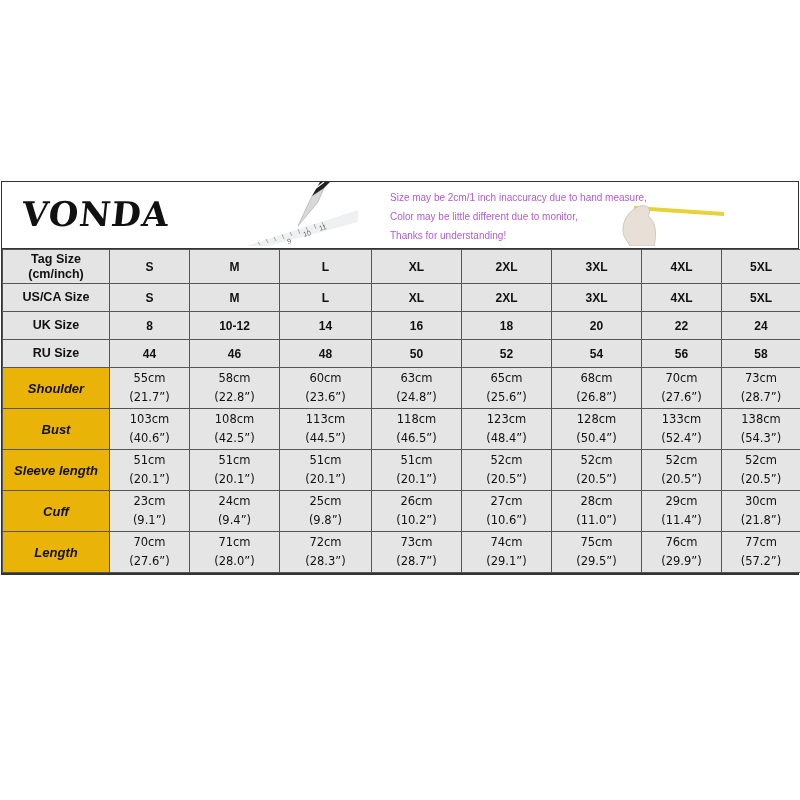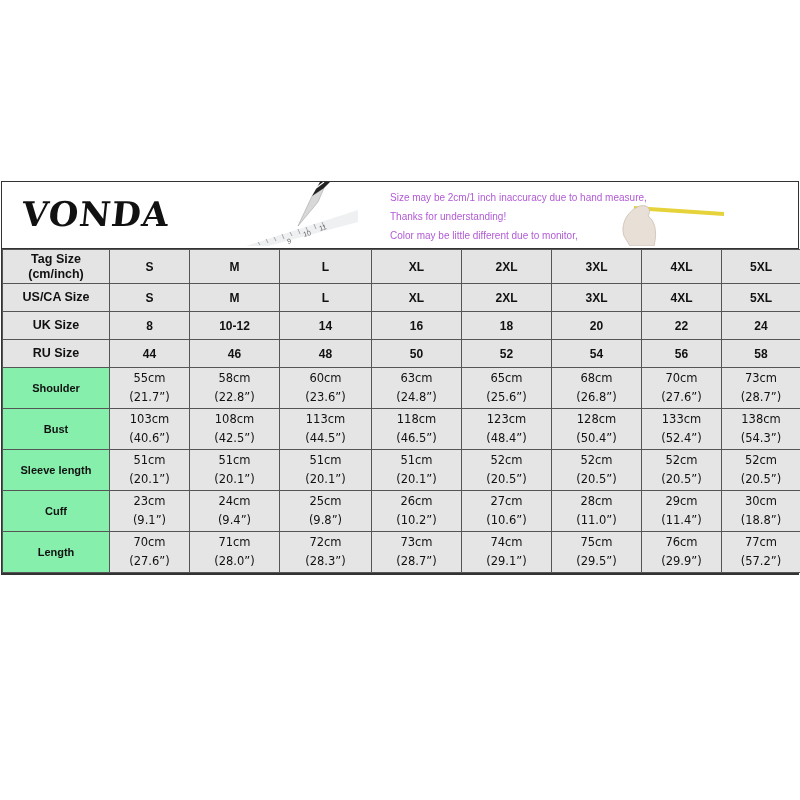--- a/index.html
+++ b/index.html
@@ -9,21 +9,21 @@
   .brand { position: absolute; left: 20px; top: 12px; font-family: "DejaVu Serif", serif; font-weight: bold; font-size: 34px; letter-spacing: 1px; color: #111; transform: skewX(-6deg); }
   .ruler-art { position: absolute; left: 236px; top: 0; width: 120px; height: 64px; }
   .note { position: absolute; left: 388px; top: 6px; font-size: 10px; line-height: 19px; color: #b25ad6; }
   .hand-art { position: absolute; left: 612px; top: 4px; width: 110px; height: 60px; }
   table { border-collapse: collapse; width: 100%; table-layout: fixed; }
   td { border: 1px solid #555; text-align: center; vertical-align: middle; font-size: 12px; color: #111; padding: 0; }
   td.label { background: #e4e4e4; font-weight: bold; font-size: 12.5px; line-height: 15px; }
   tr.size-row td { height: 27px; background: #e4e4e4; font-weight: bold; }
   tr.size-row.tag td { height: 33px; }
   tr.meas-row td { height: 40px; background: #e5e5e5; font-family: "DejaVu Sans", sans-serif; font-size: 11.5px; line-height: 19px; }
-  tr.meas-row td.label { background: #86efac; font-family: "Liberation Sans", sans-serif; font-size: 11px; }
+  tr.meas-row td.label { background: #eab308; font-family: "Liberation Sans", sans-serif; font-size: 13px; font-style: italic; }
   .cm, .inch { display: block; }
 </style>
 </head>
 <body>
 
 <div class="chart">
   <div class="banner">
     <div class="brand">VONDA</div>
     <svg class="ruler-art" viewBox="0 0 120 64">
       <polygon points="8,64 120,28 120,40 30,64" fill="#eef0f2"></polygon>
@@ -40,22 +40,22 @@
       </g>
       <text x="50" y="62" font-size="7" fill="#666" transform="rotate(-16 50 62)">9</text>
       <text x="66" y="55" font-size="7" fill="#666" transform="rotate(-16 66 55)">10</text>
       <text x="82" y="49" font-size="7" fill="#666" transform="rotate(-16 82 49)">11</text>
       <polygon points="60,44 74,14 86,6 80,20" fill="#d8d8d8" stroke="#999" stroke-width="0.5"></polygon>
       <polygon points="74,14 82,0 92,0 86,6" fill="#222"></polygon>
       <line x1="78" y1="6" x2="86" y2="0" stroke="#fff" stroke-width="1.2"></line>
     </svg>
     <div class="note">
       <div>Size may be 2cm/1 inch inaccuracy due to hand measure,</div>
+      <div>Color may be little different due to monitor,</div>
       <div>Thanks for understanding!</div>
-      <div>Color may be little different due to monitor,</div>
     </div>
     <svg class="hand-art" viewBox="0 0 110 60">
       <polygon points="20,20 110,26 110,30 20,24" fill="#e6d23a"></polygon>
       <path d="M10,50 C6,38 14,24 26,20 C34,18 38,24 34,30 C40,34 44,44 40,60 L16,60 Z" fill="#e8dfd6" stroke="#cbbfb3" stroke-width="0.8"></path>
     </svg>
   </div>
 
   <table>
     <colgroup>
       <col style="width:107px">
@@ -247,21 +247,21 @@
         <td>
             <span class="cm">28cm</span>
             <span class="inch">(11.0”)</span>
           </td>
         <td>
             <span class="cm">29cm</span>
             <span class="inch">(11.4”)</span>
           </td>
         <td>
             <span class="cm">30cm</span>
-            <span class="inch">(18.8”)</span>
+            <span class="inch">(21.8”)</span>
           </td>
       </tr>
       <tr class="meas-row">
         <td class="label">Length</td>
         <td>
             <span class="cm">70cm</span>
             <span class="inch">(27.6”)</span>
           </td>
         <td>
             <span class="cm">71cm</span>

